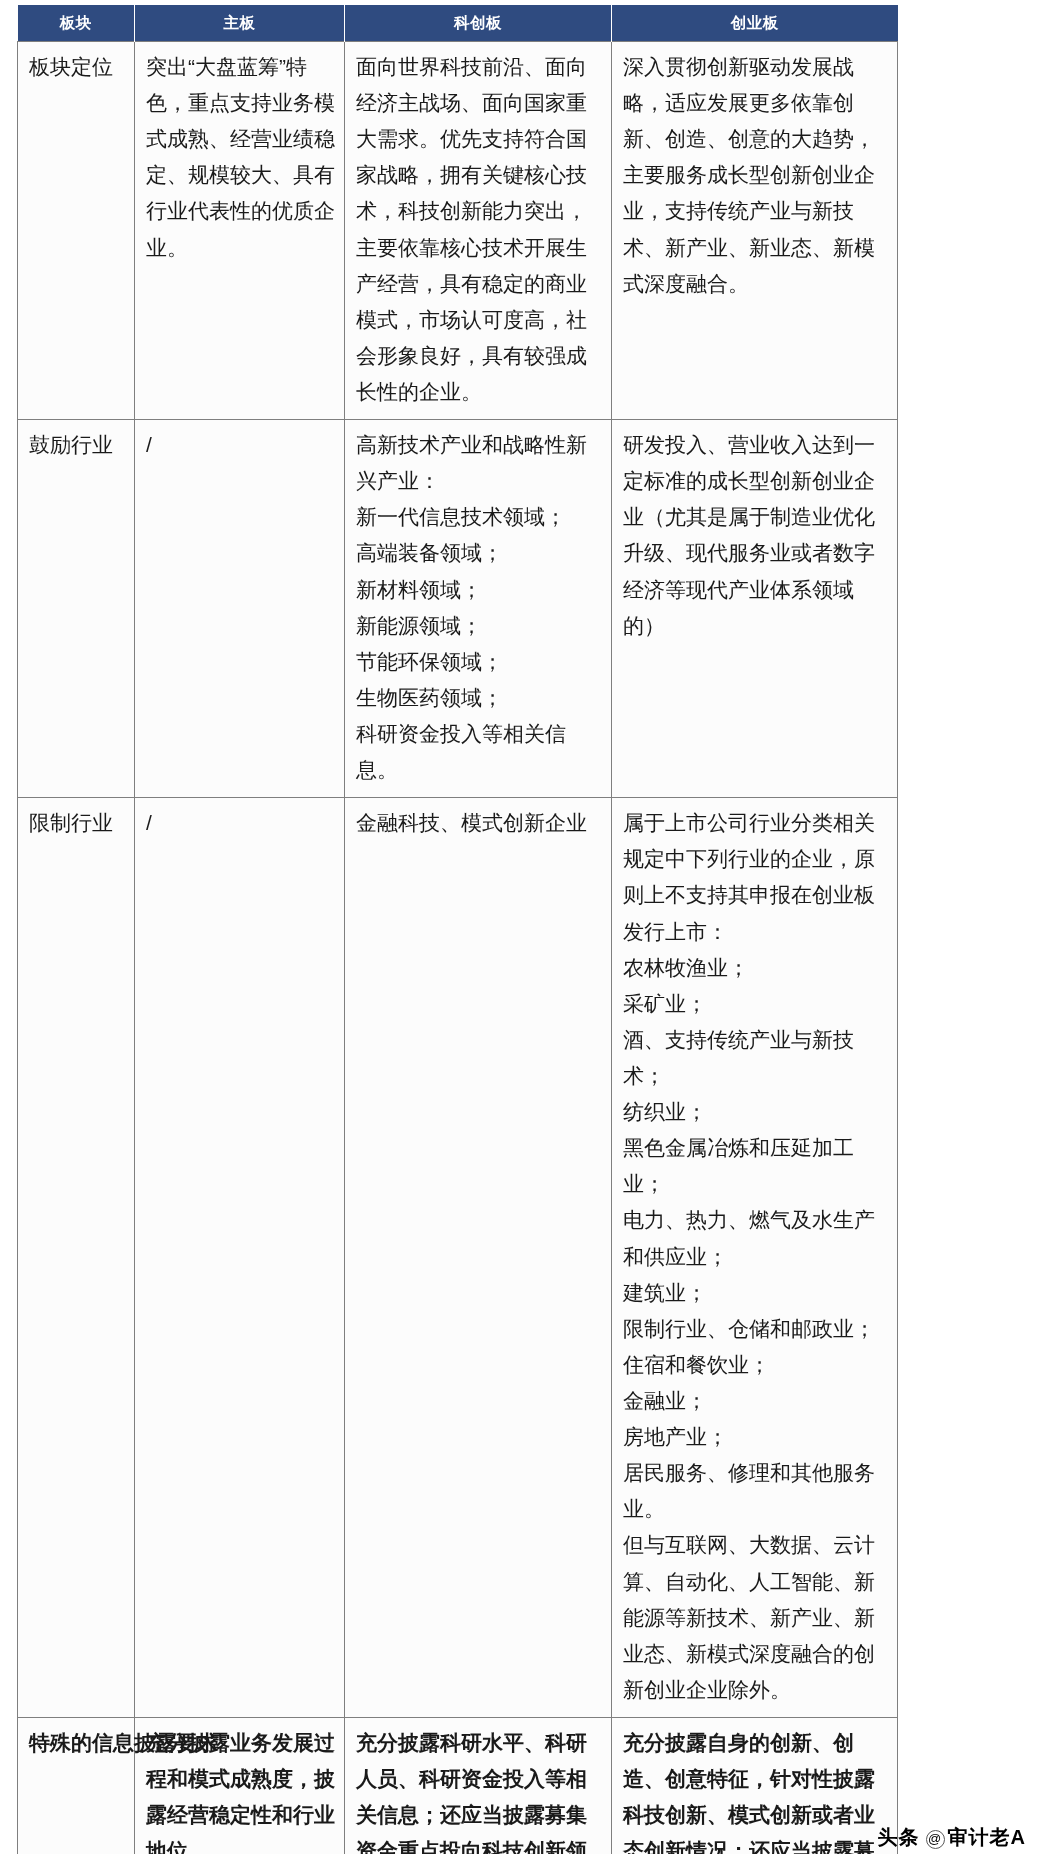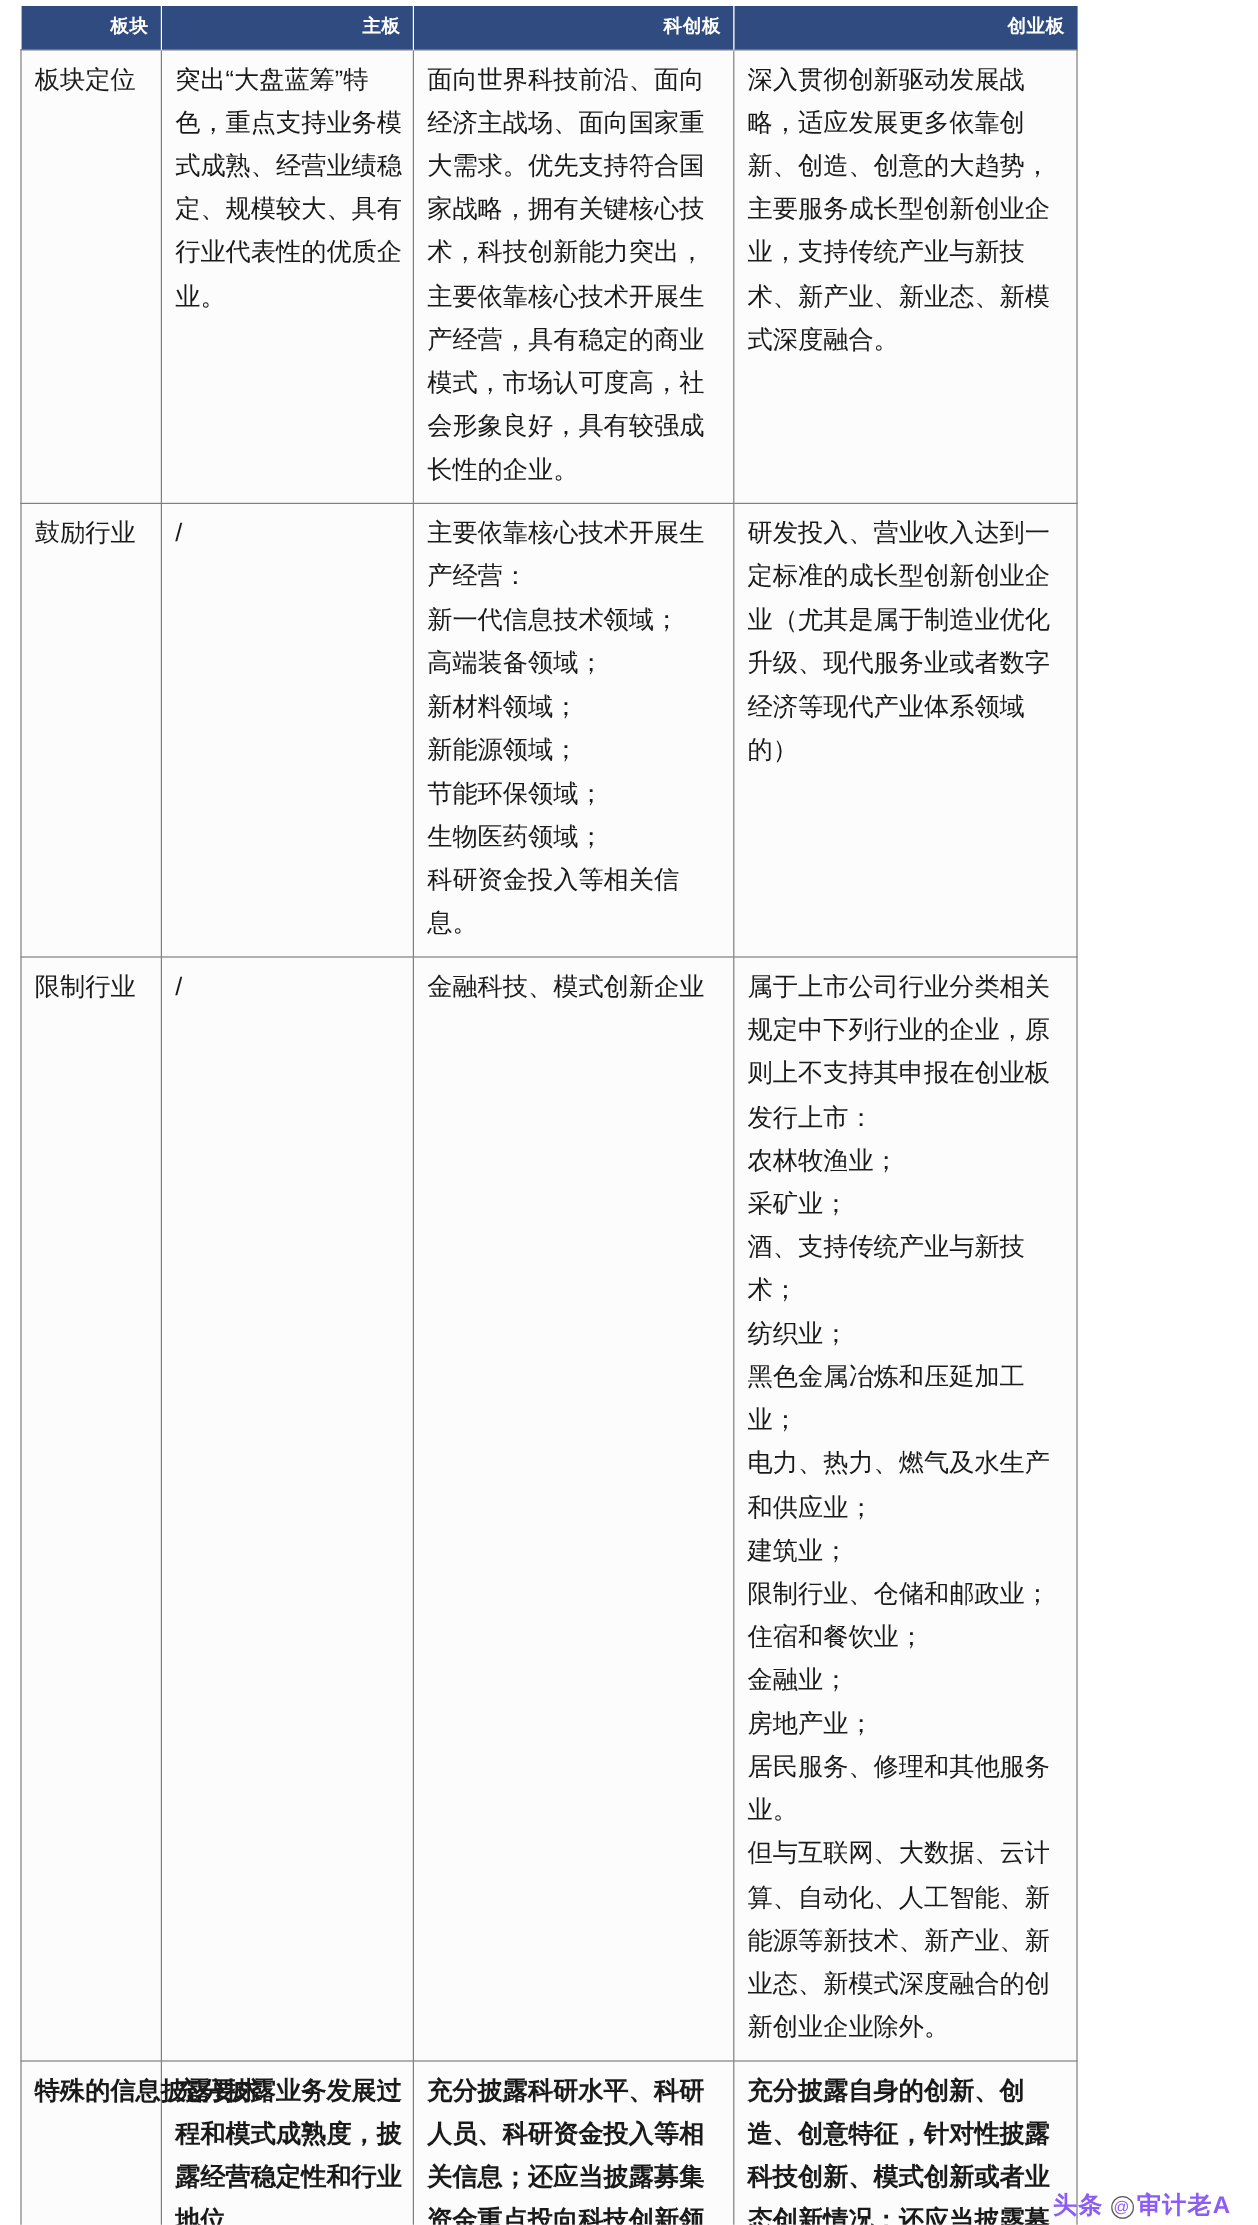--- a/index.html
+++ b/index.html
@@ -30,21 +30,21 @@
   table.cmp col.c1 { width: 117px; }
   table.cmp col.c2 { width: 210px; }
   table.cmp col.c3 { width: 267px; }
   table.cmp col.c4 { width: 286px; }
 
   thead th {
     background: #2f4b80;
     color: #ffffff;
     font-size: 15.5px;
     font-weight: bold;
-    text-align: right;
+    text-align: center;
     padding: 9px 10px 10px 10px;
     border-right: 1px solid #ffffff;
     letter-spacing: 0.5px;
     line-height: 1.1;
   }
   thead th:last-child { border-right: none; }
 
   tbody td {
     border: 1px solid #7f7f7f;
     vertical-align: top;
@@ -63,21 +63,21 @@
   }
   .cell-line { display: block; }
   .slash {
     font-style: normal;
   }
   .watermark {
     position: absolute;
     right: 22px;
     bottom: 8px;
     font-size: 20px;
-    color: #8b5cf6;
+    color: #000000;
     font-weight: bold;
     letter-spacing: 1px;
     white-space: nowrap;
     margin-top: 48px;
   }
   .watermark .wm-logo { margin-right: 6px; }
   .watermark .wm-at {
     display: inline-block;
     border: 1.6px solid #5a5a5a;
     border-radius: 50%;
@@ -115,21 +115,21 @@
       <tr>
         <td class="label">板块定位</td>
         <td>突出“大盘蓝筹”特色，重点支持业务模式成熟、经营业绩稳定、规模较大、具有行业代表性的优质企业。</td>
         <td>面向世界科技前沿、面向经济主战场、面向国家重大需求。优先支持符合国家战略，拥有关键核心技术，科技创新能力突出，主要依靠核心技术开展生产经营，具有稳定的商业模式，市场认可度高，社会形象良好，具有较强成长性的企业。</td>
         <td>深入贯彻创新驱动发展战略，适应发展更多依靠创新、创造、创意的大趋势，主要服务成长型创新创业企业，支持传统产业与新技术、新产业、新业态、新模式深度融合。</td>
       </tr>
       <tr>
         <td class="label">鼓励行业</td>
         <td class="slash">/</td>
         <td>
-            <span class="cell-line">主要依靠核心技术开展生产经营：</span>
+            <span class="cell-line">高新技术产业和战略性新兴产业：</span>
             <span class="cell-line">新一代信息技术领域；</span>
             <span class="cell-line">高端装备领域；</span>
             <span class="cell-line">新材料领域；</span>
             <span class="cell-line">新能源领域；</span>
             <span class="cell-line">节能环保领域；</span>
             <span class="cell-line">生物医药领域；</span>
             <span class="cell-line">科研资金投入等相关信息。</span>
           </td>
         <td>研发投入、营业收入达到一定标准的成长型创新创业企业（尤其是属于制造业优化升级、现代服务业或者数字经济等现代产业体系领域的）</td>
       </tr>

